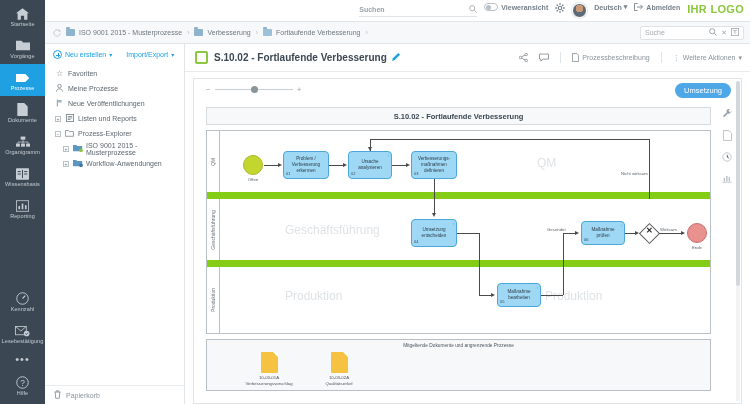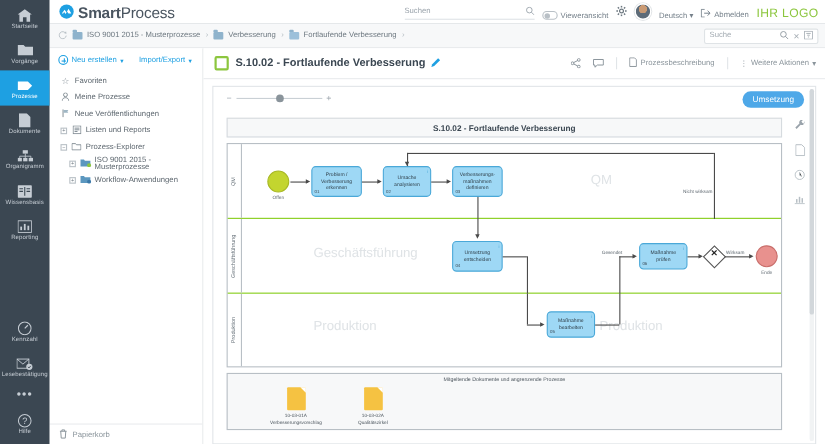--- a/index.html
+++ b/index.html
@@ -38,21 +38,21 @@
     display: flex; align-items: center; flex: none; padding-right: 6px;
   }
   .brand { display: flex; align-items: center; gap: 4px; padding-left: 9px; width: 320px; }
   .brand-mark {
     width: 13px; height: 13px; border-radius: 50%; background: #1ea0e2;
     display: flex; align-items: center; justify-content: center;
   }
   .brand-text { font-size: 14px; color: #4a5560; letter-spacing: -.2px; }
   .brand-text b { font-weight: bold; }
   .brand-text span { font-weight: normal; }
-  .top-right { margin-left: auto; display: flex; align-items: flex-end; gap: 7px; }
+  .top-right { margin-left: auto; display: flex; align-items: flex-start; gap: 7px; font-weight: bold; }
   .top-search {
     width: 118px; height: 14px; border-bottom: 1px solid #dfe3e6;
     display: flex; align-items: center; color: #9aa3ab; font-size: 7px;
   }
   .top-search .ph { flex: 1 1 auto; }
   .viewer-toggle {
     display: flex; align-items: center; gap: 3px; font-size: 7px; color: #75808a;
   }
   .toggle-pill {
     width: 14px; height: 8px; border-radius: 5px; border: 1px solid #b9c0c6;
@@ -167,21 +167,21 @@
     position: absolute; right: 10px; top: 4px; background: #4ea8e8; color: #fff;
     border-radius: 9px; font-size: 7.5px; padding: 3px 9px; border: none; cursor: pointer;
   }
   .diagram { position: absolute; left: 12px; top: 28px; right: 30px; bottom: 6px; }
   .dia-title {
     border: 1px solid #d6dbdf; background: #f7f8f9; height: 18px;
     display: flex; align-items: center; justify-content: center;
     font-size: 7.5px; font-weight: bold; color: #3b4752; margin-bottom: 5px;
   }
   .pool { border: 1px solid #b8bfc5; position: relative; height: 204px; }
-  .lane { position: relative; border-bottom: 1px solid #84cc16; }
+  .lane { position: relative; border-bottom: 7px solid #84cc16; }
   .lane:last-child { border-bottom: none; }
   .lane-hdr {
     position: absolute; left: 0; top: 0; bottom: 0; width: 13px;
     border-right: 1px solid #b8bfc5; display: flex; align-items: center; justify-content: center;
   }
   .lane-hdr span {
     transform: rotate(-90deg); white-space: nowrap; font-size: 5px; color: #6b757d;
   }
   .lane-watermark {
     position: absolute; font-size: 12px; color: #dfe3e6; font-weight: normal;
@@ -368,28 +368,20 @@
             <text x="7" y="10.4" font-size="9" fill="currentColor" text-anchor="middle" font-family="Liberation Sans">?</text>
           </svg>
       </span>
       <span class="rail-label">Hilfe</span>
     </div>
   </div>
 
   <div class="stage">
 
     <div class="topbar">
-      <div class="brand">
-        <span class="brand-mark">
-          <svg width="9" height="7" viewBox="0 0 10 8">
-              <path fill="#fff" d="M0 6l3-4 2 3 2-4 3 5H7L5.5 4 4 6.5 2.5 4.5 1.5 6z"></path>
-            </svg>
-        </span>
-        <span class="brand-text"><b>Smart</b><span>Process</span></span>
-      </div>
 
       <div class="top-right">
         <div class="top-search">
           <span class="ph">Suchen</span>
           <span>
             <svg width="8" height="8" viewBox="0 0 10 10">
                 <circle cx="4" cy="4" r="3.2" fill="none" stroke="#9aa3ab"></circle>
                 <path stroke="#9aa3ab" d="M6.4 6.4L9.4 9.4"></path>
               </svg>
           </span>

